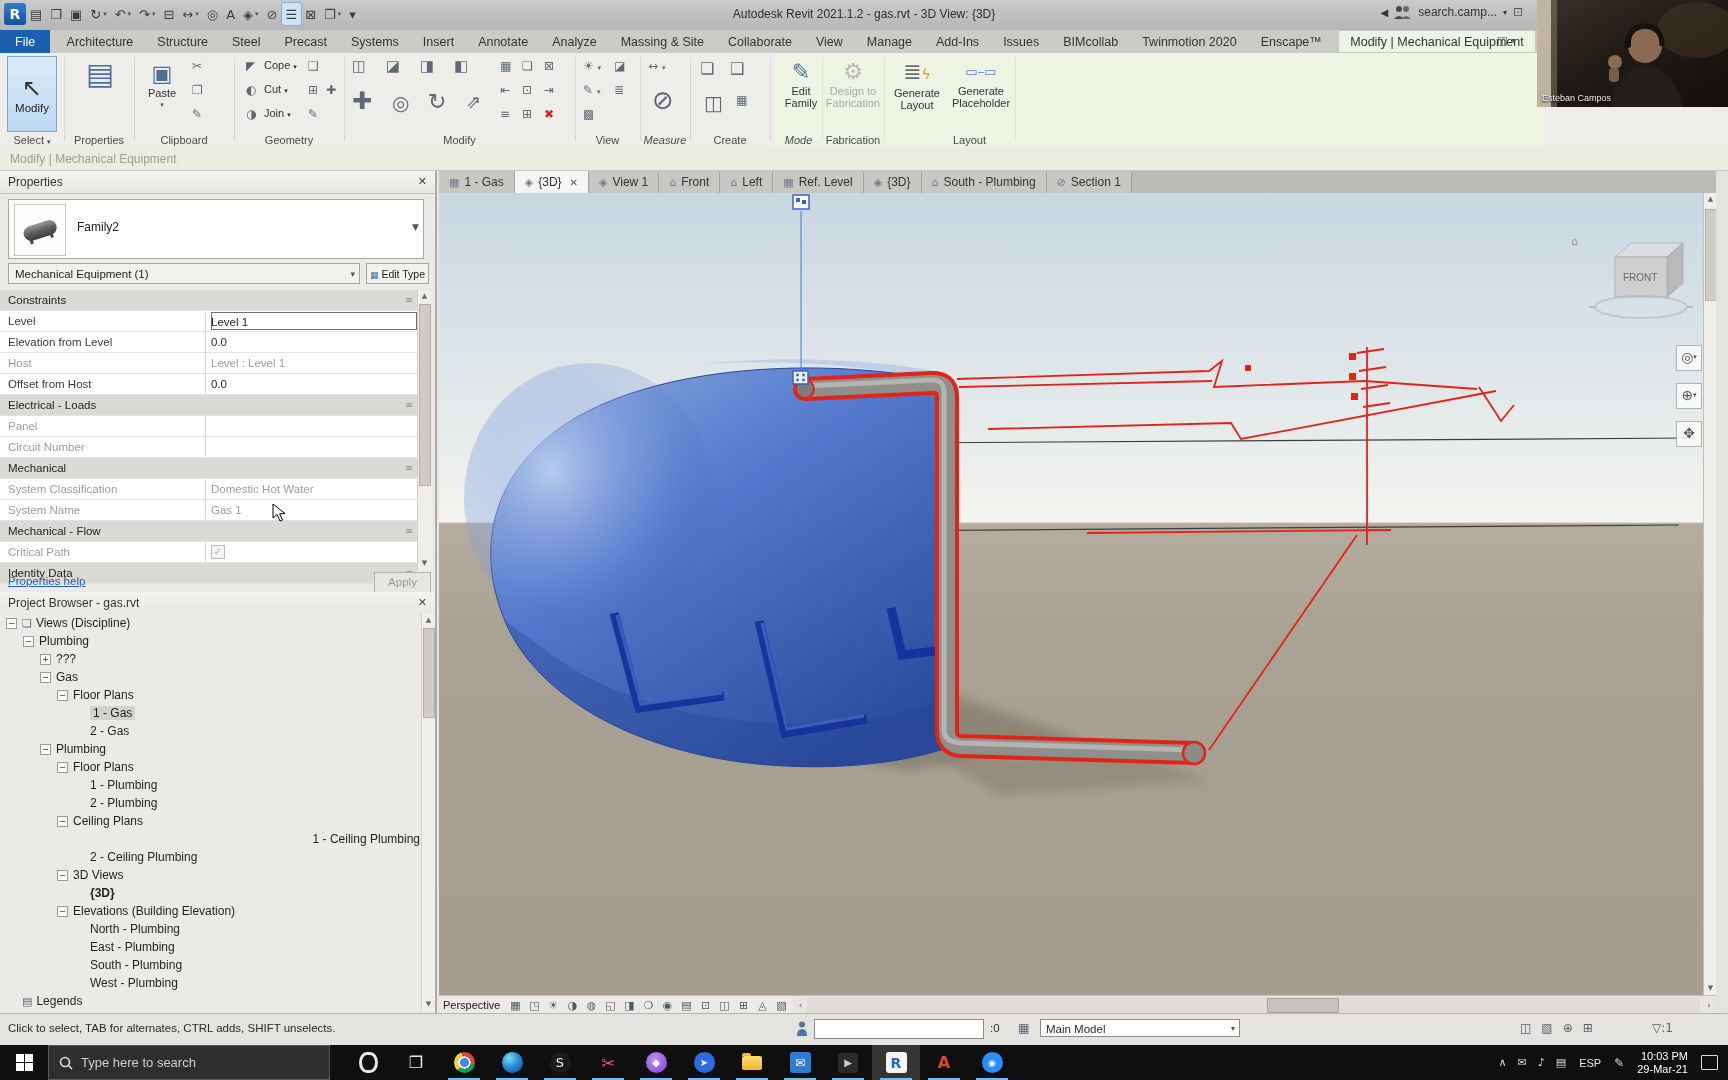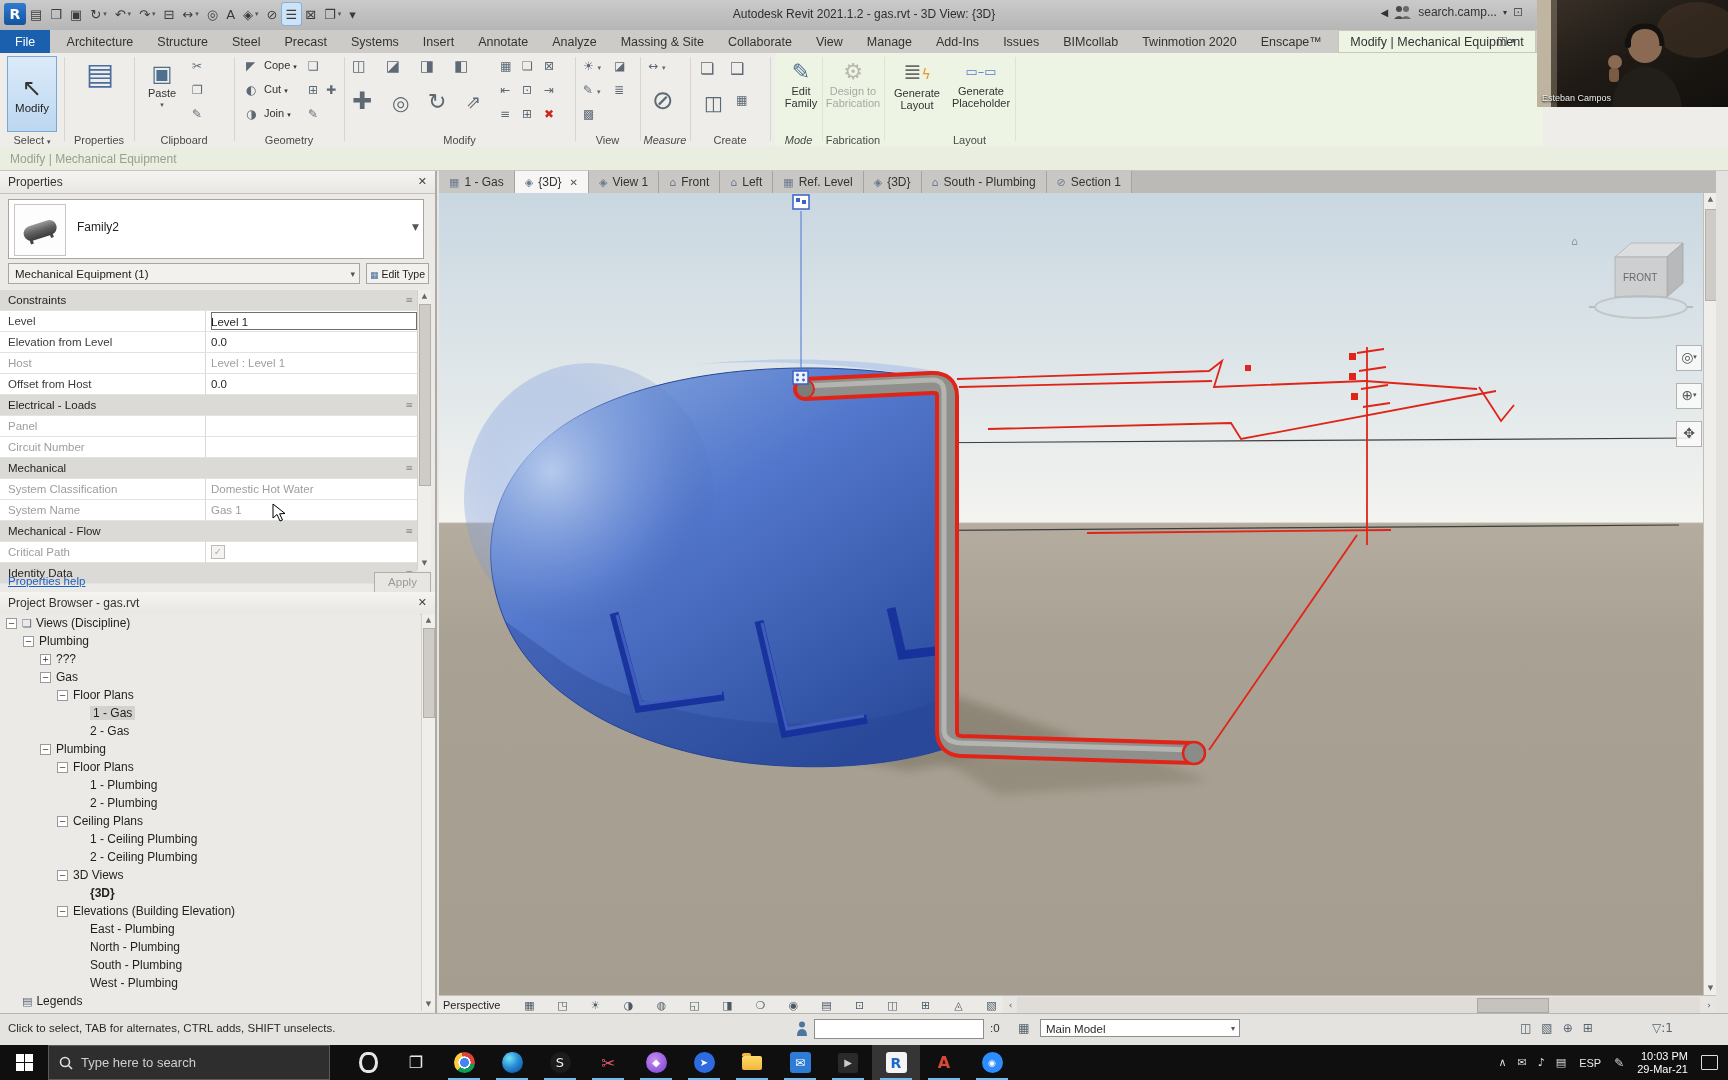--- a/index.html
+++ b/index.html
@@ -102,21 +102,21 @@
   .vtab .vticon{font-size:11px;color:#6d7b91;margin-right:5px;}
   .vtab-active{background:#f7f6f4;}
   .vtclose{margin-left:8px;font-size:10px;color:#555;}
 
   
   #viewport{left:439px;top:193px;width:1264px;height:802px;background:#dfe5e8;overflow:hidden;}
   #vscroll{left:1703px;top:193px;width:13px;height:802px;background:#f0eeeb;border-left:1px solid #c3c0bb;}
   #rightgap{left:1716px;top:171px;width:12px;height:842px;background:#e5e3e0;}
   #bottomrow{left:439px;top:995px;width:1277px;height:18px;background:#e7e5e1;border-top:1px solid #c3c0bb;
     display:flex;align-items:center;}
-  #vcb{display:flex;align-items:center;height:18px;background:#eceae6;padding:0 4px;gap:17px;}
+  #vcb{display:flex;align-items:center;height:18px;background:#eceae6;padding:0 4px;gap:3px;}
   #vcb .vcbi{font-size:11px;color:#4d5a66;width:16px;text-align:center;}
   #perspective-label{font-size:11px;color:#222;margin-right:4px;}
   #hscroll{flex:1;height:16px;background:#e0ddd8;position:relative;margin-right:2px;}
   #hthumb{position:absolute;left:460px;top:1px;width:70px;height:13px;background:#c6c3be;border:1px solid #aaa7a1;}
   .harr{width:14px;font-size:9px;color:#555;text-align:center;}
   #navbtns{position:absolute;left:1237px;top:152px;display:flex;flex-direction:column;gap:12px;}
   .navb{width:24px;height:24px;background:rgba(250,250,250,.85);border:1px solid #b5b2ad;
     font-size:14px;color:#555;text-align:center;line-height:22px;}
   .navb small{font-size:7px;vertical-align:bottom;}
 
@@ -525,21 +525,21 @@
           <span class="tlabel">1 - Plumbing</span>
         </div>
         <div class="trow" style="padding-left: 74px;">
           <span style="width: 16px; flex: 0 0 auto;"></span>
           <span class="tlabel">2 - Plumbing</span>
         </div>
         <div class="trow" style="padding-left: 57px;">
           <span class="texp gly">−</span>
           <span class="tlabel">Ceiling Plans</span>
         </div>
-        <div class="trow" style="padding-left: 74px;">
+        <div class="trow" style=" justify-content: flex-end;">
           <span style="width: 16px; flex: 0 0 auto;"></span>
           <span class="tlabel">1 - Ceiling Plumbing</span>
         </div>
         <div class="trow" style="padding-left: 74px;">
           <span style="width: 16px; flex: 0 0 auto;"></span>
           <span class="tlabel">2 - Ceiling Plumbing</span>
         </div>
         <div class="trow" style="padding-left: 57px;">
           <span class="texp gly">−</span>
           <span class="tlabel">3D Views</span>
@@ -547,25 +547,25 @@
         <div class="trow" style="padding-left: 74px;">
           <span style="width: 16px; flex: 0 0 auto;"></span>
           <span class="tlabel bold">{3D}</span>
         </div>
         <div class="trow" style="padding-left: 57px;">
           <span class="texp gly">−</span>
           <span class="tlabel">Elevations (Building Elevation)</span>
         </div>
         <div class="trow" style="padding-left: 74px;">
           <span style="width: 16px; flex: 0 0 auto;"></span>
+          <span class="tlabel">North - Plumbing</span>
+        </div>
+        <div class="trow" style="padding-left: 74px;">
+          <span style="width: 16px; flex: 0 0 auto;"></span>
           <span class="tlabel">East - Plumbing</span>
-        </div>
-        <div class="trow" style="padding-left: 74px;">
-          <span style="width: 16px; flex: 0 0 auto;"></span>
-          <span class="tlabel">North - Plumbing</span>
         </div>
         <div class="trow" style="padding-left: 74px;">
           <span style="width: 16px; flex: 0 0 auto;"></span>
           <span class="tlabel">South - Plumbing</span>
         </div>
         <div class="trow" style="padding-left: 74px;">
           <span style="width: 16px; flex: 0 0 auto;"></span>
           <span class="tlabel">West - Plumbing</span>
         </div>
         <div class="trow" style="padding-left: 6px;">

